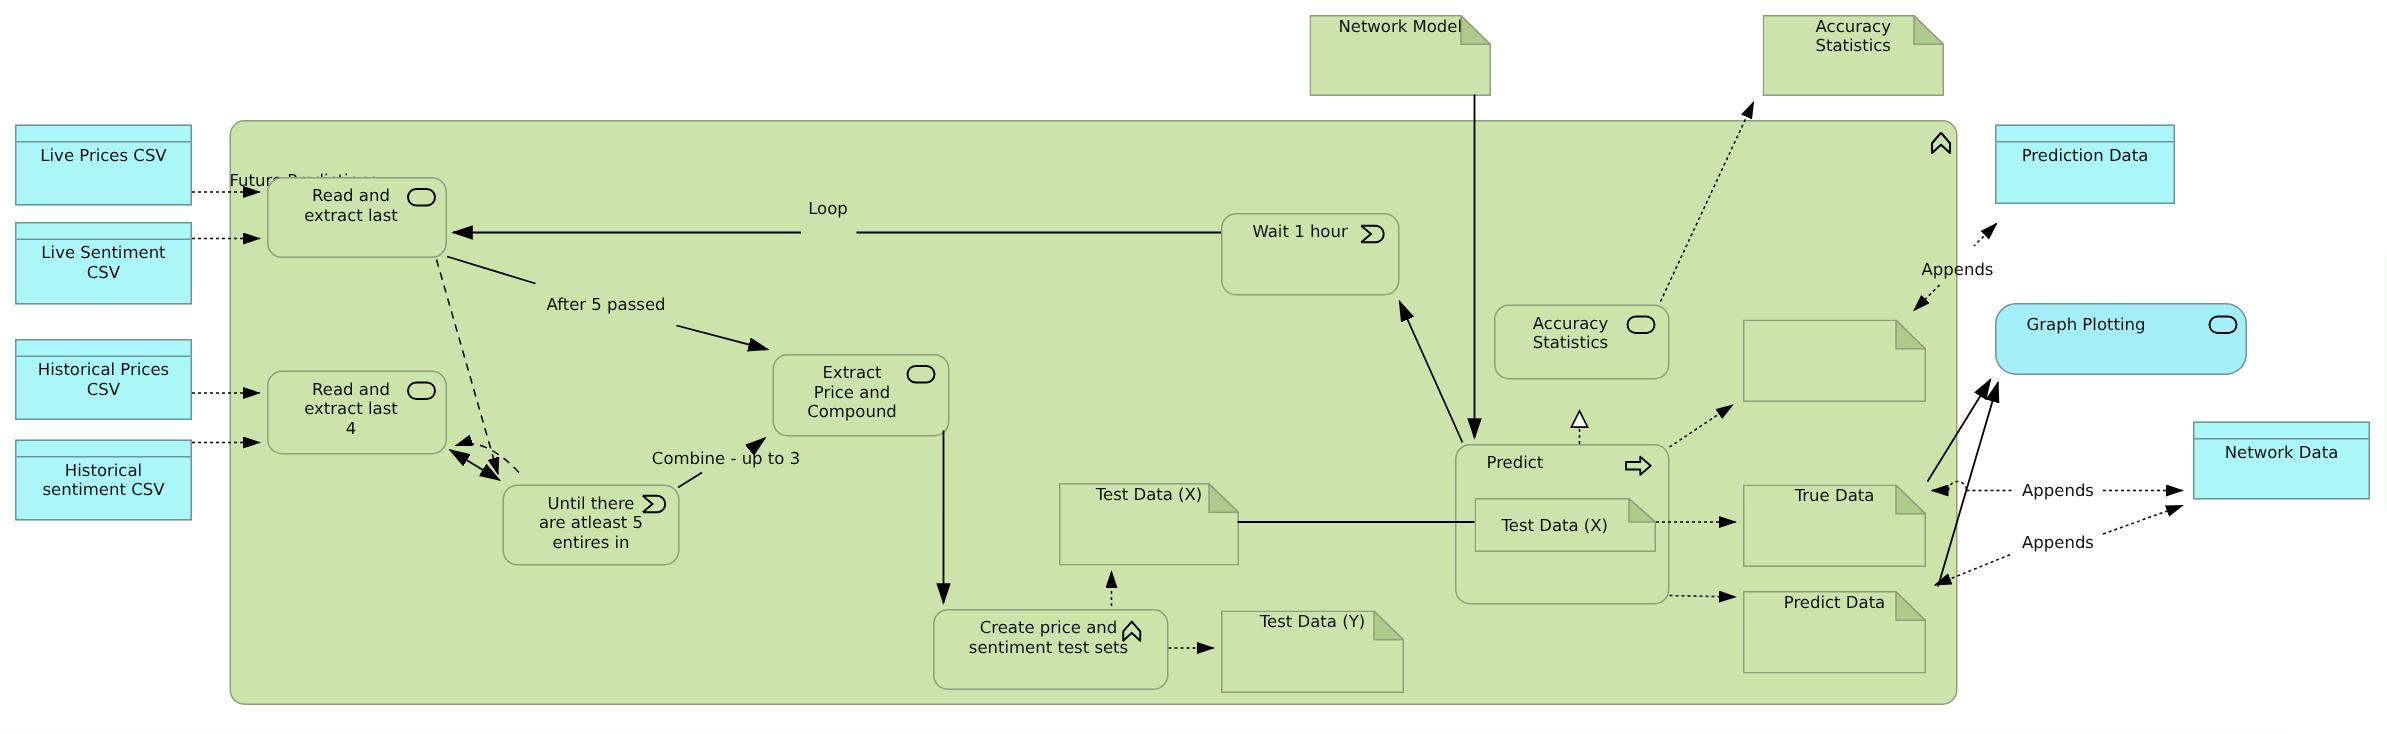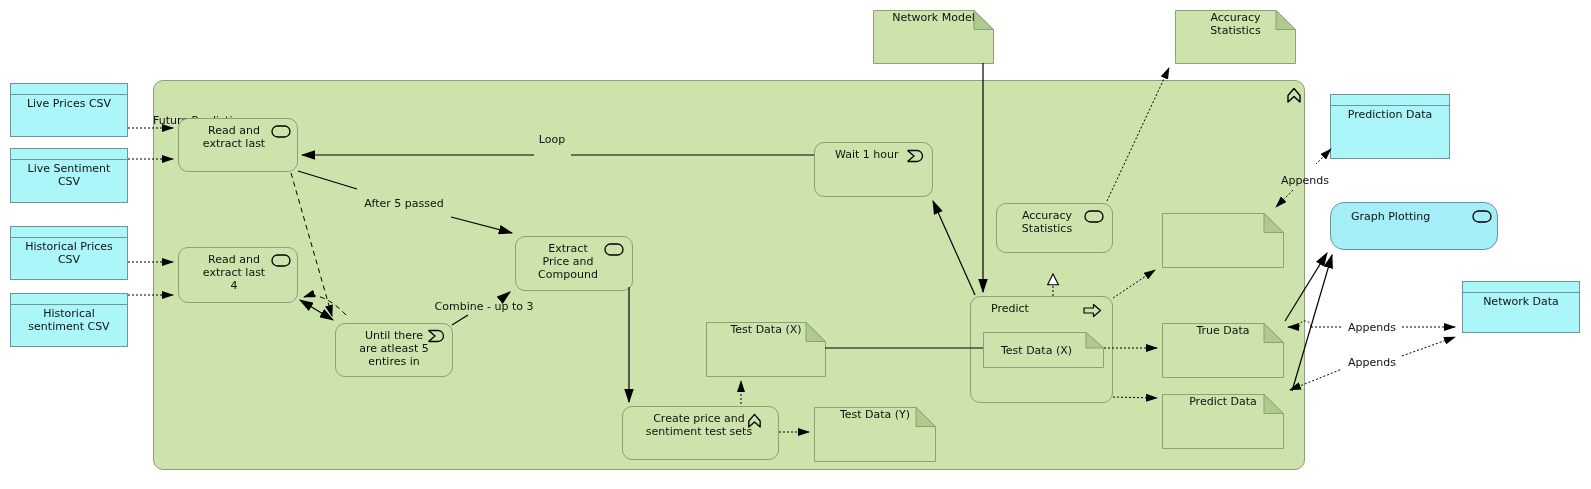--- a/index.html
+++ b/index.html
@@ -60,21 +60,21 @@
         <span class="lbl" style="max-width:94px">Historical Prices CSV</span>
       </div>
   </div>
   <div class="abs obj" style="left:10px;top:293px;width:118px;height:54px;z-index:2">
     <div class="strip"></div>
     <div class="obj-label">
         <span class="lbl" style="max-width:90px">Historical sentiment CSV</span>
       </div>
   </div>
 
-  <div class="abs obj" style="left:1330px;top:94px;width:120px;height:65px;z-index:2">
+  <div class="abs obj" style="left:1330px;top:83px;width:120px;height:53px;z-index:2">
     <div class="strip"></div>
     <div class="obj-label">
         <span class="lbl">Prediction Data</span>
       </div>
   </div>
   <div class="abs obj" style="left:1462px;top:281px;width:118px;height:52px;z-index:2">
     <div class="strip"></div>
     <div class="obj-label">
         <span class="lbl">Network Data</span>
       </div>

